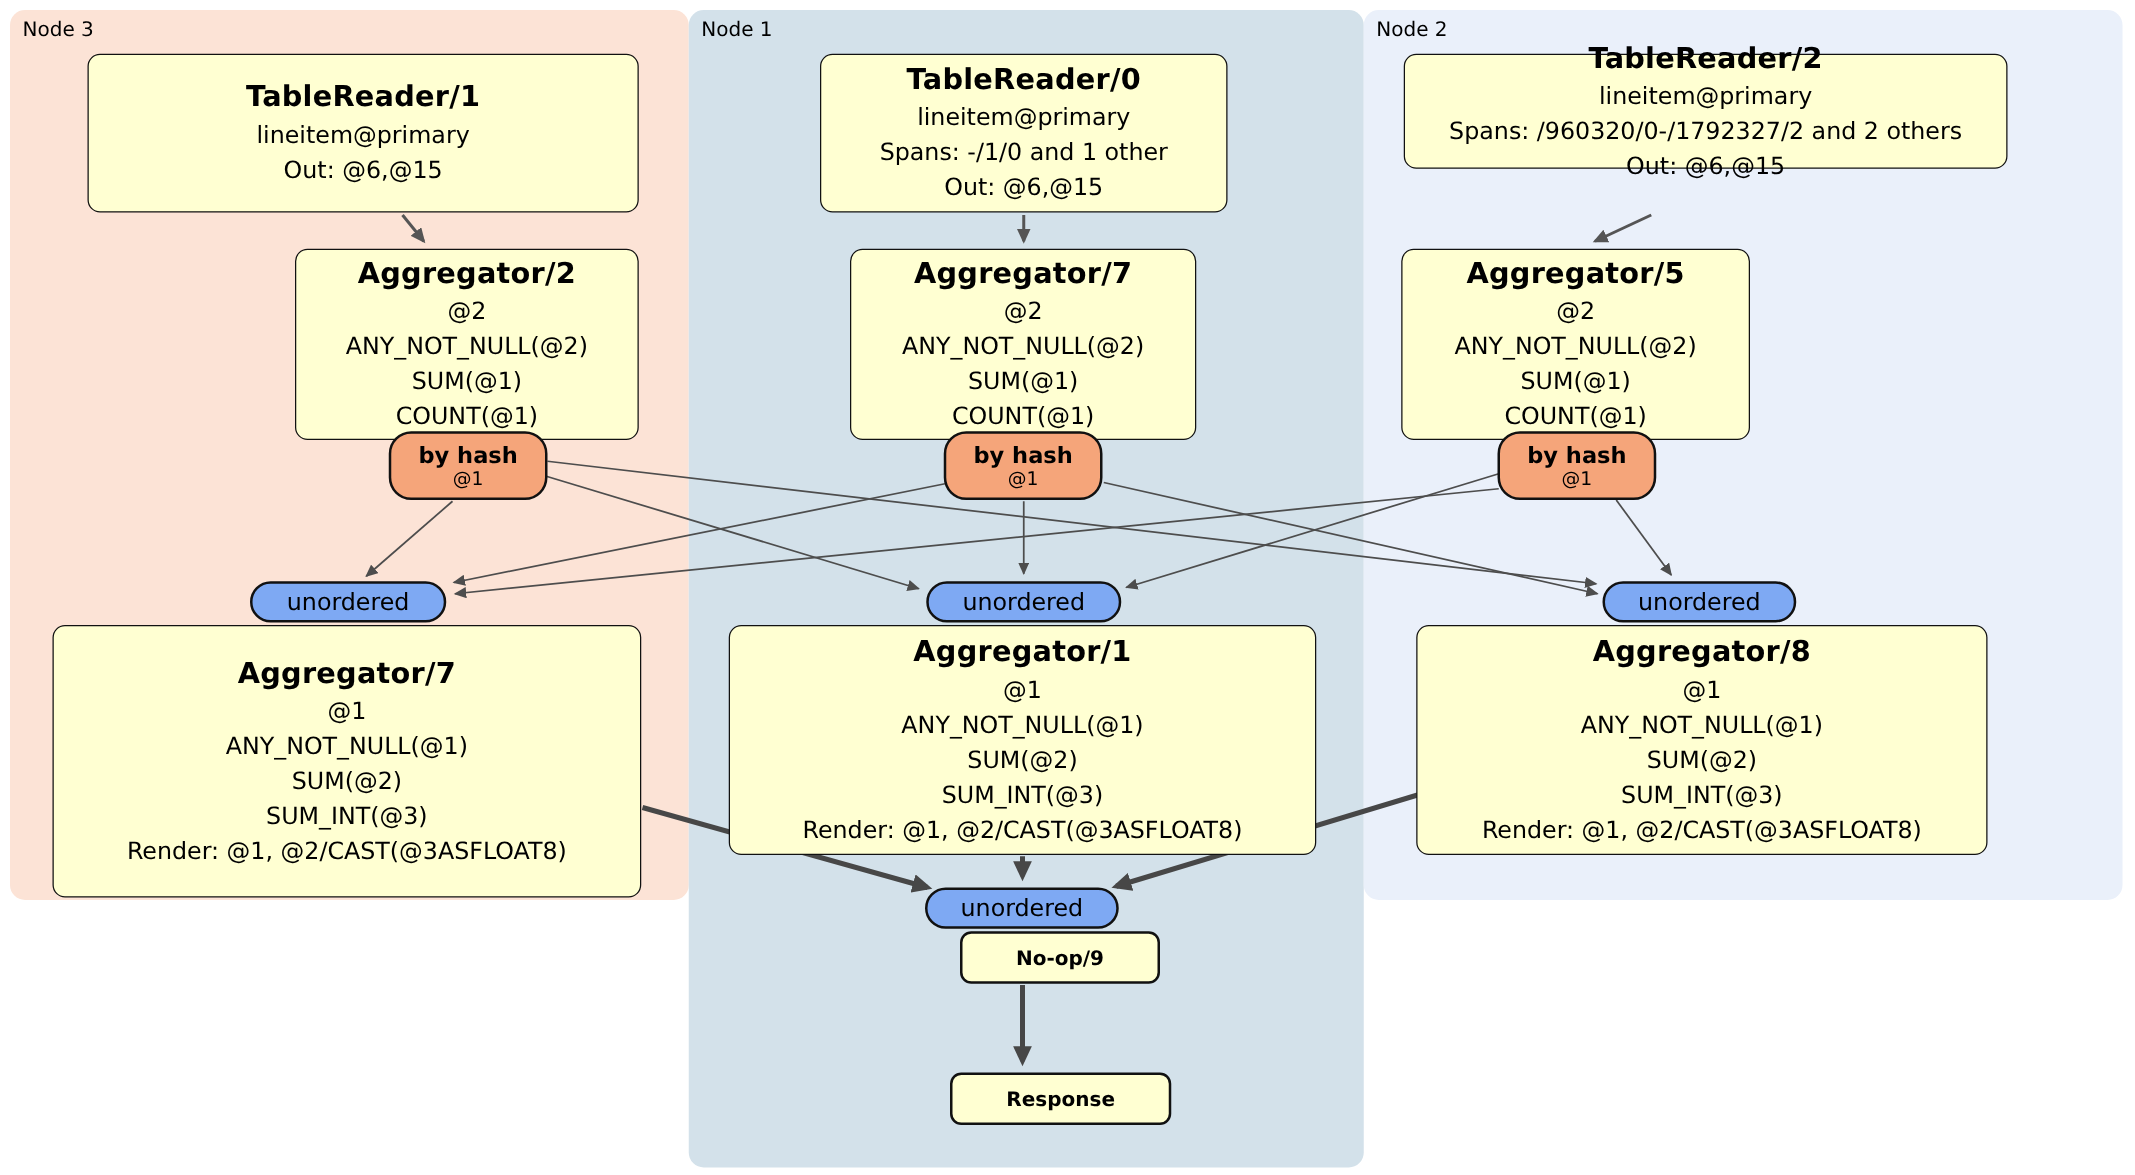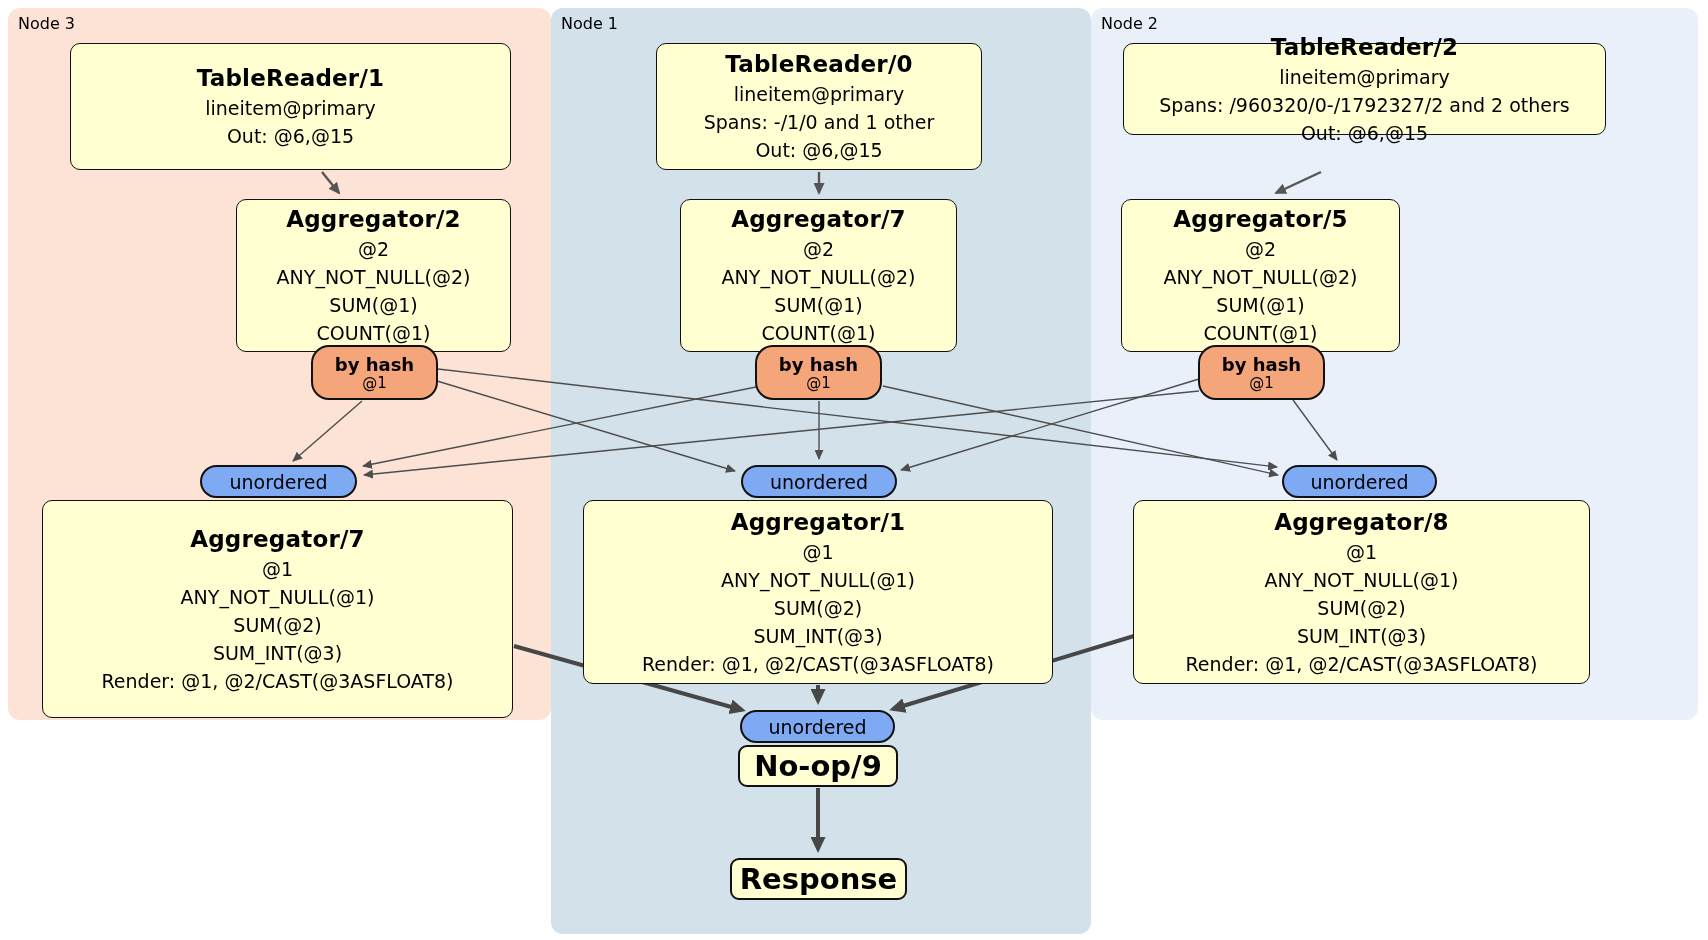--- a/index.html
+++ b/index.html
@@ -14,21 +14,21 @@
     position:absolute;background:var(--box-fill,#ffffd2);
     border:1.6px solid var(--box-border,#111);border-radius:10px;
     display:flex;flex-direction:column;justify-content:center;align-items:center;
     text-align:center;z-index:2;font-size:19px;line-height:28px;box-sizing:border-box;
   }
   .box .title{font-weight:bold;font-size:23px;line-height:31px;letter-spacing:.2px;}
   .mini{
     position:absolute;background:var(--box-fill,#ffffd2);
     border:2px solid var(--box-border,#111);border-radius:9px;
     display:flex;justify-content:center;align-items:center;
-    font-weight:bold;font-size:29px;z-index:3;box-sizing:border-box;
+    font-weight:bold;font-size:16px;z-index:3;box-sizing:border-box;margin-left:30px;
   }
   .router{
     position:absolute;background:var(--router-fill,#f5a57a);
     border:2px solid var(--box-border,#111);border-radius:18px;
     display:flex;flex-direction:column;justify-content:center;align-items:center;
     z-index:3;box-sizing:border-box;text-align:center;
   }
   .router-label{font-weight:bold;font-size:18px;line-height:21px;}
   .router-detail{font-size:15px;line-height:17px;}
   .sync{

